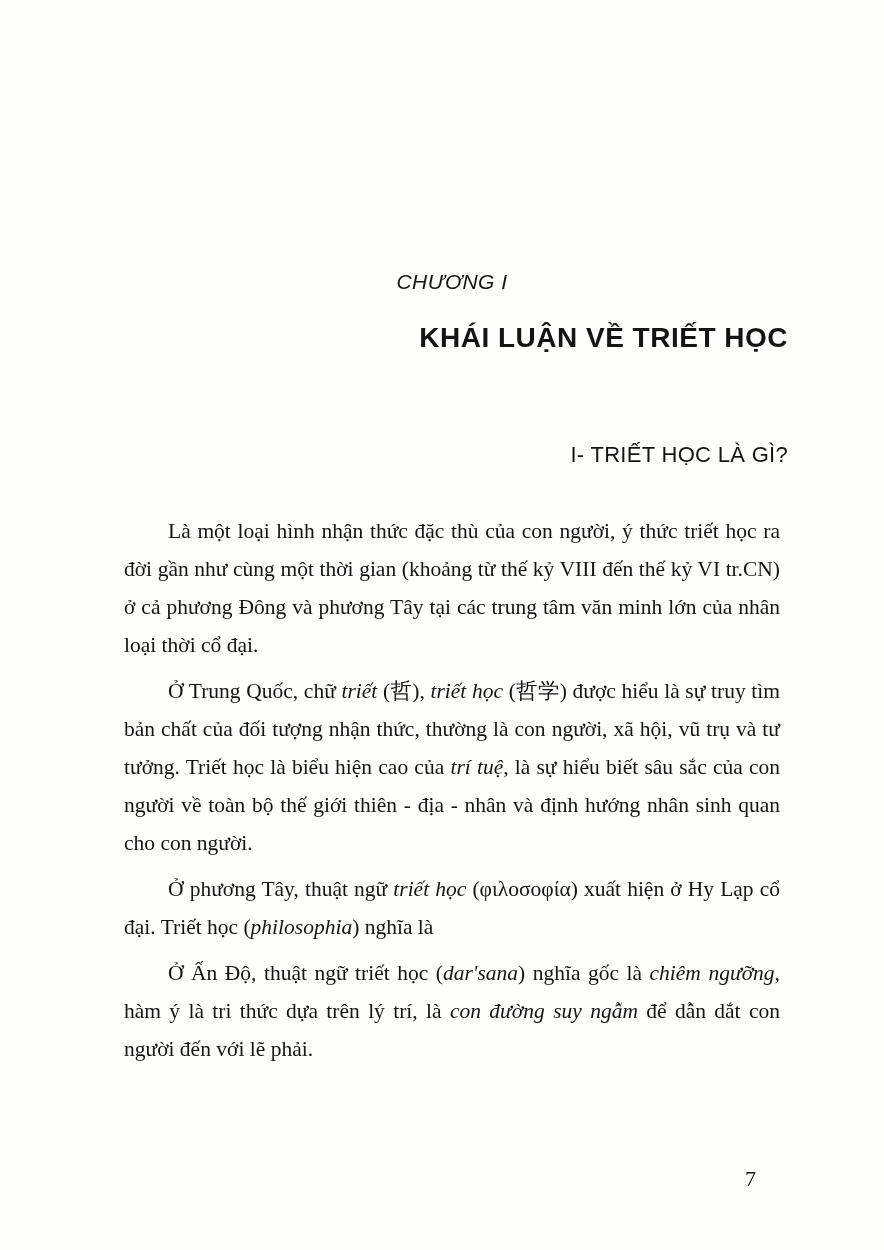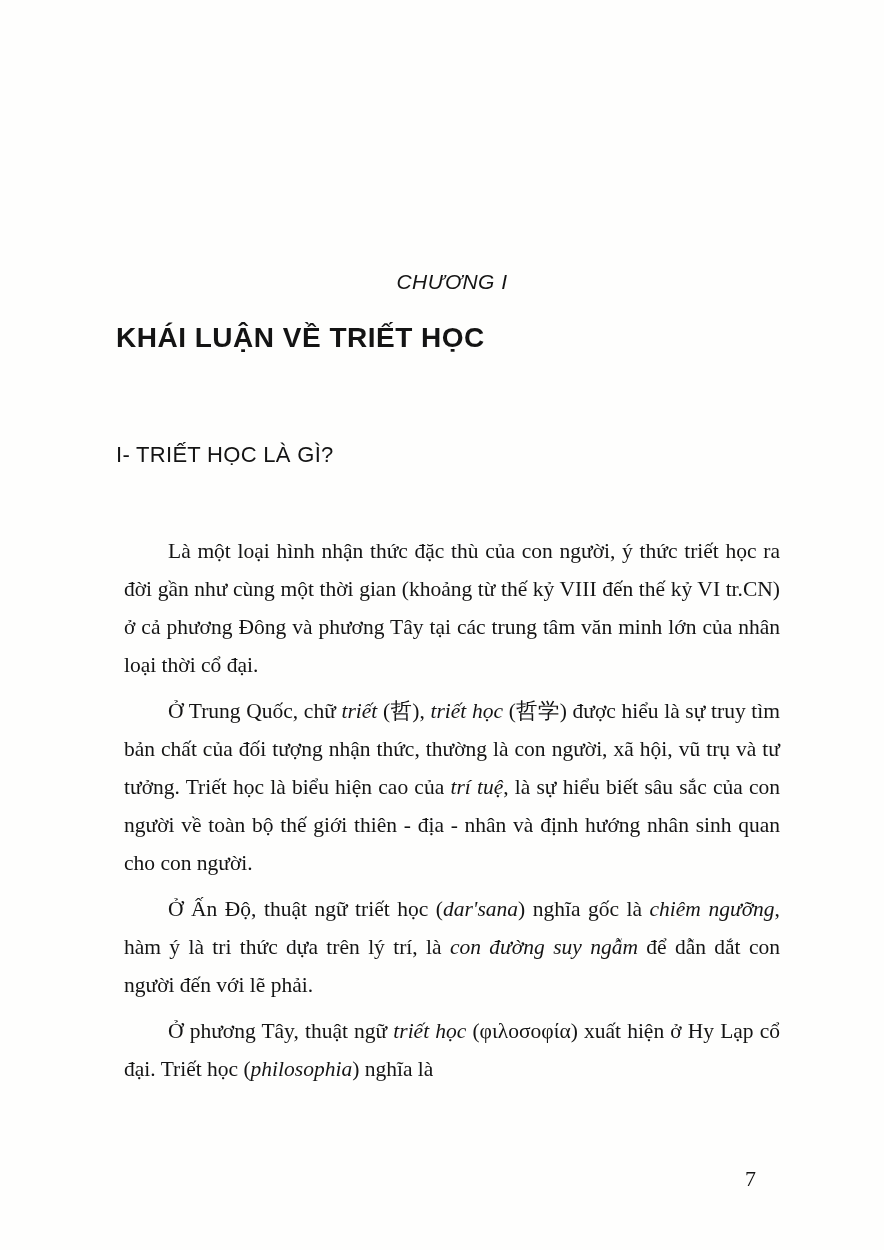--- a/index.html
+++ b/index.html
@@ -20,33 +20,33 @@
   }
   .chapter-label {
     text-align: center;
     font-family: "Liberation Sans", sans-serif;
     font-style: italic;
     font-size: 21px;
     letter-spacing: 0.5px;
     margin-bottom: 28px;
   }
   .chapter-title {
-    text-align: left;
+    text-align: right;
     font-family: "Liberation Sans", sans-serif;
     font-weight: bold;
     font-size: 28px;
     letter-spacing: 0.5px;
     margin: 0 0 88px 0;
   }
   .section-heading {
-    text-align: left;
+    text-align: right;
     font-family: "Liberation Sans", sans-serif;
     font-size: 22px;
     letter-spacing: 0.3px;
-    margin-bottom: 64px;
+    margin-bottom: 44px;
   }
   .subsection-heading {
     font-family: "Liberation Sans", sans-serif;
     font-weight: bold;
     font-size: 21px;
     text-indent: 44px;
     margin-bottom: 16px;
   }
   .body-text p {
     margin: 8px;
@@ -73,18 +73,18 @@
   <div class="chapter-label">CHƯƠNG I</div>
 
   <h1 class="chapter-title">KHÁI LUẬN VỀ TRIẾT HỌC</h1>
 
   <div class="section-heading">I- TRIẾT HỌC LÀ GÌ?</div>
 
 
   <div class="body-text" id="paragraphs">
       <p><span>Là một loại hình nhận thức đặc thù của con người, ý thức triết học ra đời gần như cùng một thời gian (khoảng từ thế kỷ VIII đến thế kỷ VI tr.CN) ở cả phương Đông và phương Tây tại các trung tâm văn minh lớn của nhân loại thời cổ đại.</span></p>
       <p><span>Ở Trung Quốc, chữ </span><em>triết</em><span> (哲), </span><em>triết học</em><span> (哲学) được hiểu là sự truy tìm bản chất của đối tượng nhận thức, thường là con người, xã hội, vũ trụ và tư tưởng. Triết học là biểu hiện cao của </span><em>trí tuệ</em><span>, là sự hiểu biết sâu sắc của con người về toàn bộ thế giới thiên - địa - nhân và định hướng nhân sinh quan cho con người.</span></p>
+      <p><span>Ở phương Tây, thuật ngữ </span><em>triết học</em><span> (φιλοσοφία) xuất hiện ở Hy Lạp cổ đại. Triết học (</span><em>philosophia</em><span>) nghĩa là</span></p>
       <p><span>Ở Ấn Độ, thuật ngữ triết học (</span><em>dar'sana</em><span>) nghĩa gốc là </span><em>chiêm ngưỡng</em><span>, hàm ý là tri thức dựa trên lý trí, là </span><em>con đường suy ngẫm</em><span> để dẫn dắt con người đến với lẽ phải.</span></p>
-      <p><span>Ở phương Tây, thuật ngữ </span><em>triết học</em><span> (φιλοσοφία) xuất hiện ở Hy Lạp cổ đại. Triết học (</span><em>philosophia</em><span>) nghĩa là</span></p>
     </div>
 
   <div class="page-number">7</div>
 </div>
 
 </body></html>

